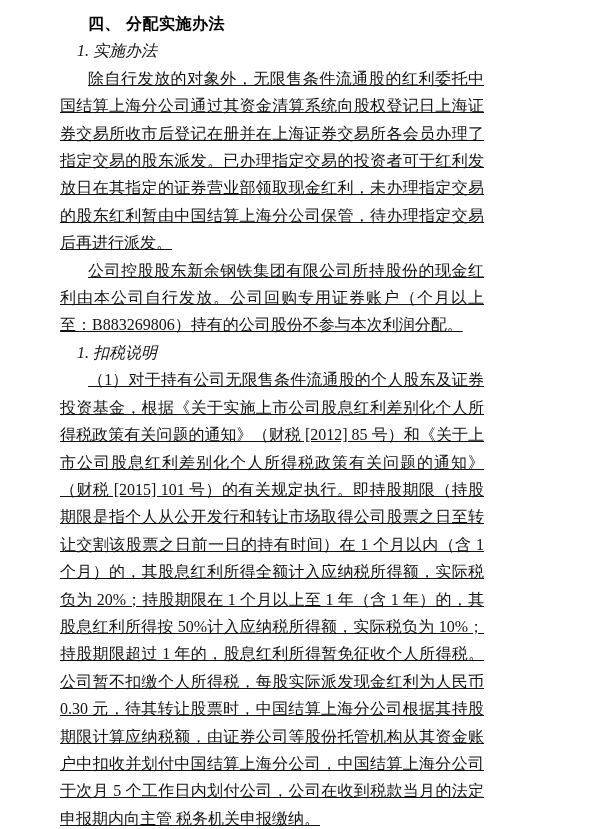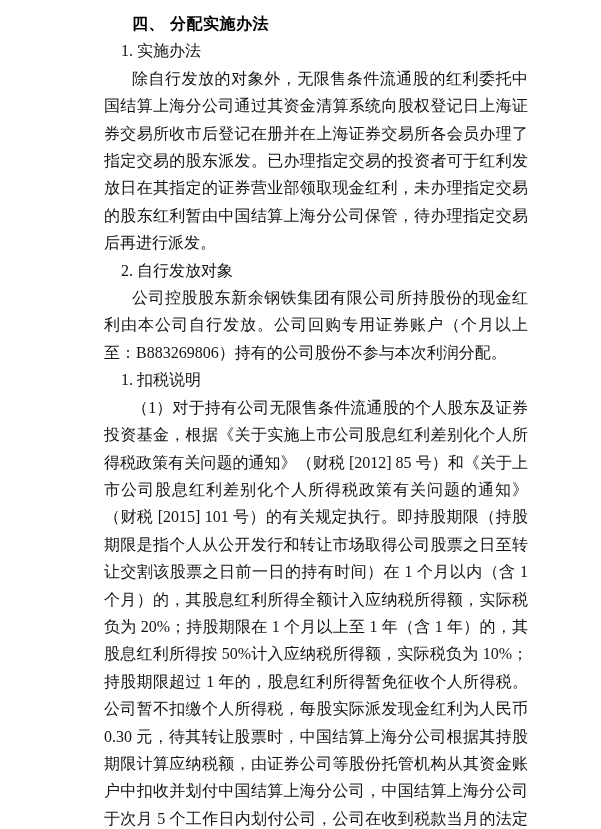--- a/index.html
+++ b/index.html
@@ -10,54 +10,54 @@
   .page {
     position: relative;
     width: 545px;
     height: 829px;
     background: #ffffff;
     box-sizing: border-box;
     padding: 10px 61px 7px 60px;
     overflow: hidden;
     font-family: "Liberation Serif", "DejaVu Serif", serif;
     color: #131313;
-    margin-left: 44px;
   }
   .block {
     margin: 0;
     font-size: 16px;
     line-height: 27.4px;
     -webkit-font-smoothing: antialiased;
   }
   .heading {
     font-family: "Liberation Sans", "DejaVu Sans", sans-serif;
     font-weight: bold;
     color: #000000;
     text-indent: 28px;
     letter-spacing: 0.5px;
   }
   .subheading {
     text-indent: 17px;
+    font-style: italic;
   }
   .para {
     text-align: justify;
     text-indent: 28px;
+    text-decoration: underline;
   }
 </style>
 </head>
 <body>
 
 <div class="page">
   <div class="block heading">四、 分配实施办法</div>
 
   <div class="block subheading">1. 实施办法</div>
 
   <div class="block para">除自行发放的对象外，无限售条件流通股的红利委托中国结算上海分公司通过其资金清算系统向股权登记日上海证券交易所收市后登记在册并在上海证券交易所各会员办理了指定交易的股东派发。已办理指定交易的投资者可于红利发放日在其指定的证券营业部领取现金红利，未办理指定交易的股东红利暂由中国结算上海分公司保管，待办理指定交易后再进行派发。</div>
 
-  <div class="block subheading">2. 自行发放对象</div>
 
   <div class="block para">公司控股股东新余钢铁集团有限公司所持股份的现金红利由本公司自行发放。公司回购专用证券账户（个月以上至：B883269806）持有的公司股份不参与本次利润分配。</div>
 
   <div class="block subheading">1. 扣税说明</div>
 
   <div class="block para">（1）对于持有公司无限售条件流通股的个人股东及证券投资基金，根据《关于实施上市公司股息红利差别化个人所得税政策有关问题的通知》（财税 [2012] 85 号）和《关于上市公司股息红利差别化个人所得税政策有关问题的通知》（财税 [2015] 101 号）的有关规定执行。即持股期限（持股期限是指个人从公开发行和转让市场取得公司股票之日至转让交割该股票之日前一日的持有时间）在 1 个月以内（含 1 个月）的，其股息红利所得全额计入应纳税所得额，实际税负为 20%；持股期限在 1 个月以上至 1 年（含 1 年）的，其股息红利所得按 50%计入应纳税所得额，实际税负为 10%；持股期限超过 1 年的，股息红利所得暂免征收个人所得税。公司暂不扣缴个人所得税，每股实际派发现金红利为人民币 0.30 元，待其转让股票时，中国结算上海分公司根据其持股期限计算应纳税额，由证券公司等股份托管机构从其资金账户中扣收并划付中国结算上海分公司，中国结算上海分公司于次月 5 个工作日内划付公司，公司在收到税款当月的法定申报期内向主管 税务机关申报缴纳。</div>
 
   <div class="block para">（2）对于持有限售股的个人股东及证券投资基金，根据《关于实</div>
 </div>
 

